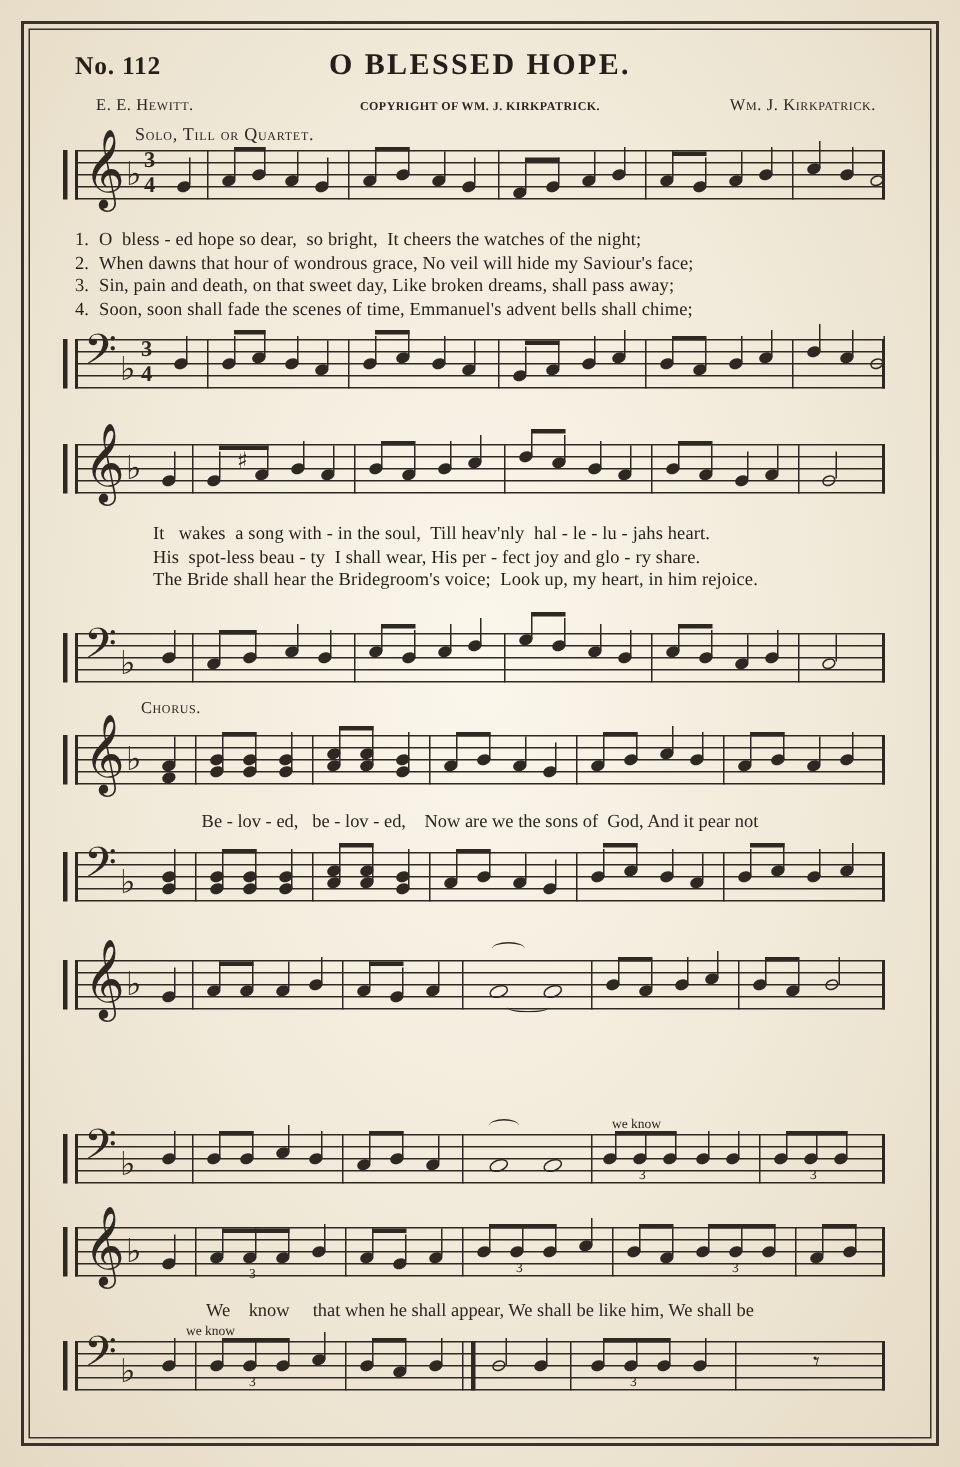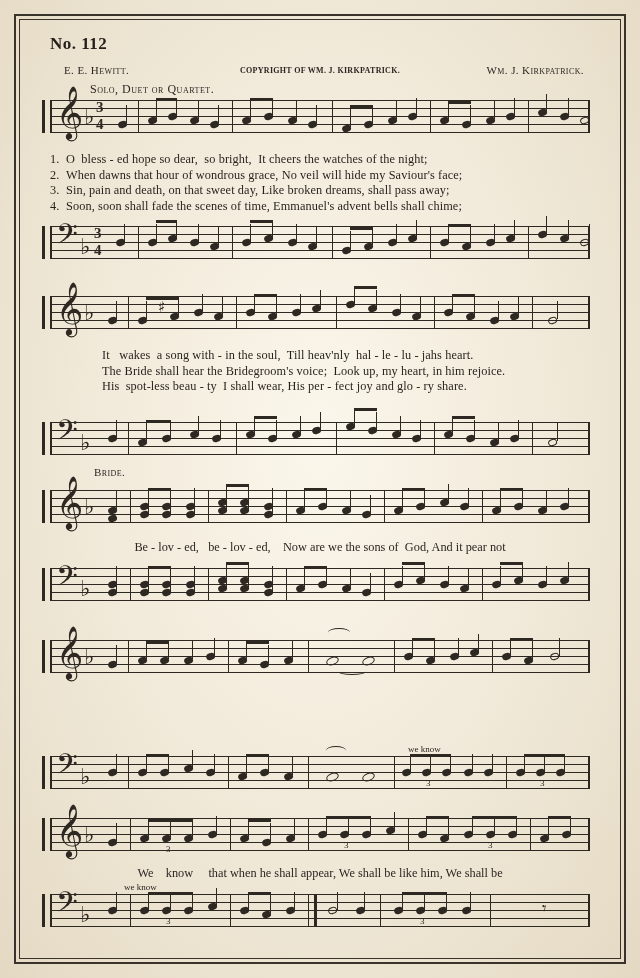--- a/index.html
+++ b/index.html
@@ -300,24 +300,25 @@
 </head>
 <body>
 
 <div class="page">
   <div class="border-outer"></div>
   <div class="border-inner"></div>
 
   <div class="content">
 
     <div class="hymn-number">No. 112</div>
+    <div class="hymn-title">O BLESSED HOPE.</div>
     <div class="author-left">E. E. Hewitt.</div>
     <div class="copyright">COPYRIGHT OF WM. J. KIRKPATRICK.</div>
     <div class="author-right">Wm. J. Kirkpatrick.</div>
-    <div class="voicing">Solo, Duet or Quartet.</div>
+    <div class="voicing">Solo, Till or Quartet.</div>
 
     <div class="system" style="top:72px;">
       <div class="staff">
         <div class="line l0"></div>
           <div class="line l1"></div>
           <div class="line l2"></div>
           <div class="line l3"></div>
           <div class="line l4"></div>
         <div class="sysbar-left" style="top:0;height:33px;"></div>
         <div class="brace" style="top:0;height:33px;"></div>
@@ -525,22 +526,22 @@
         <div class="bar" style="left:482px;"></div>
 
         <div class="nh open" style="left:498px;top:21px;"></div>
           <div class="stem" style="left:507px;top:5px;height:18px;"></div>
         <div class="sysbar-right" style="top:0;height:33px;"></div>
       </div>
     </div>
 
     <div class="lyricblock" style="top:320px;padding-left:52px;width:488px;">
       <div class="lyricline">It   wakes  a song with - in the soul,  Till heav'nly  hal - le - lu - jahs heart.</div>
+      <div class="lyricline">His  spot-less beau - ty  I shall wear, His per - fect joy and glo - ry share.</div>
       <div class="lyricline">The Bride shall hear the Bridegroom's voice;  Look up, my heart, in him rejoice.</div>
-      <div class="lyricline">His  spot-less beau - ty  I shall wear, His per - fect joy and glo - ry share.</div>
     </div>
 
     <div class="system" style="top:394px;">
       <div class="staff">
         <div class="line l0"></div>
           <div class="line l1"></div>
           <div class="line l2"></div>
           <div class="line l3"></div>
           <div class="line l4"></div>
         <div class="sysbar-left" style="top:0;height:33px;"></div>
@@ -595,21 +596,21 @@
         <div class="nh" style="left:460px;top:13px;"></div>
           <div class="stem" style="left:468px;top:-2px;height:18px;"></div>
         <div class="bar" style="left:482px;"></div>
 
         <div class="nh open" style="left:498px;top:17px;"></div>
           <div class="stem" style="left:507px;top:1px;height:18px;"></div>
         <div class="sysbar-right" style="top:0;height:33px;"></div>
       </div>
     </div>
 
-    <div class="chorus-label" style="top:438px;">Bride.</div>
+    <div class="chorus-label" style="top:438px;">Chorus.</div>
 
     <div class="system" style="top:462px;">
       <div class="staff">
         <div class="line l0"></div>
           <div class="line l1"></div>
           <div class="line l2"></div>
           <div class="line l3"></div>
           <div class="line l4"></div>
         <div class="sysbar-left" style="top:0;height:33px;"></div>
         <div class="brace" style="top:0;height:33px;"></div>

